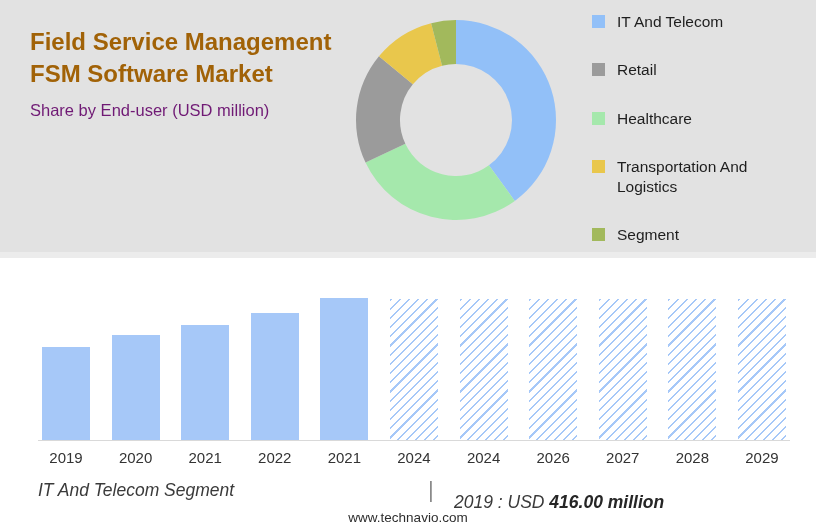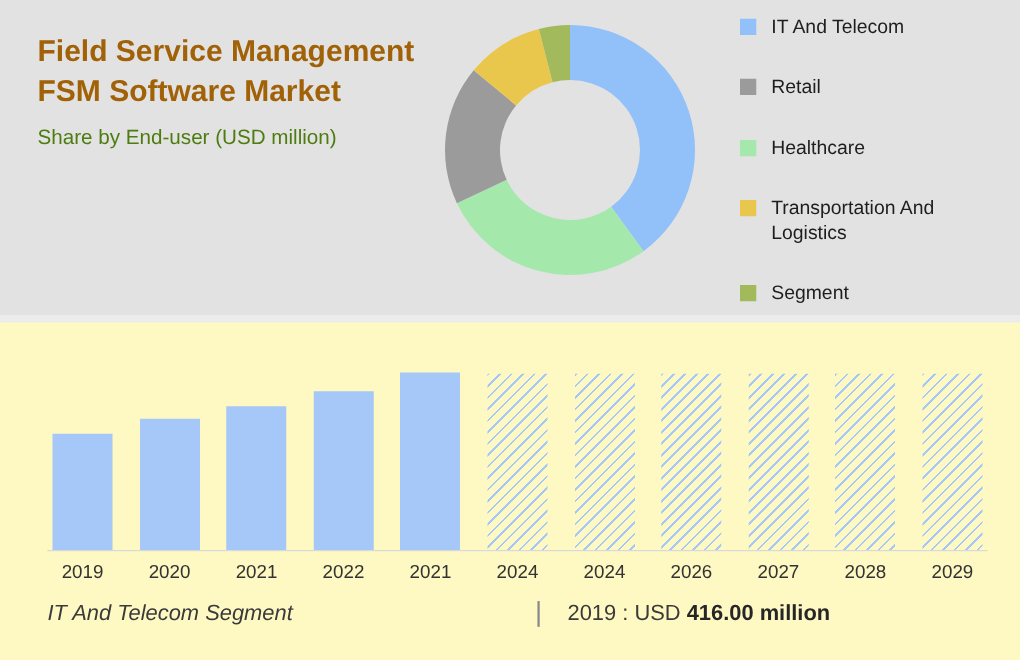--- a/index.html
+++ b/index.html
@@ -3,41 +3,41 @@
 <meta charset="utf-8">
 <title>Field Service Management FSM Software Market</title>
 <style>
   html,body{margin:0;padding:0;background:#ececec;font-family:"Liberation Sans",sans-serif;}
   .page{position:relative;width:816px;height:528px;overflow:hidden;background:#ececec;}
 
   
   .top-panel{position:absolute;left:0;top:0;width:816px;height:252px;background:#e2e2e2;}
   .title-block{position:absolute;left:30px;top:26px;width:332px;}
   .page-title{margin:0;font-size:24px;font-weight:bold;color:#a16207;line-height:1.35;}
-  .page-subtitle{margin:9px 0 0 0;font-size:16.5px;color:#4d7c0f;line-height:1.3;}
+  .page-subtitle{margin:9px 0 0 0;font-size:16.5px;color:#701a75;line-height:1.3;}
   .donut-wrap{position:absolute;left:353px;top:17px;width:206px;height:206px;}
   .legend{position:absolute;left:572px;top:12px;margin:0;padding:0;list-style:none;width:220px;}
   .legend-item{display:flex;align-items:flex-start;margin-bottom:29px;padding-left:20px;}
   .legend-swatch{flex:0 0 13px;width:13px;height:13px;margin:3px 12px 0 0;}
   .legend-label{font-size:15.5px;color:#1e1e1e;line-height:1.25;}
 
   
-  .bottom-panel{position:absolute;left:0;top:258px;width:816px;height:270px;background:#fef9c3;}
+  .bottom-panel{position:absolute;left:0;top:258px;width:816px;height:270px;background:#ffffff;}
   .bars{position:absolute;left:38px;top:40px;width:752px;height:142px;display:flex;align-items:flex-end;justify-content:space-between;}
   .bar-col{width:56px;display:flex;justify-content:center;}
   .bar{width:48px;background:#a6c8f8;}
   .bar.hatched{background:repeating-linear-gradient(135deg,#a6c8f8 0px,#a6c8f8 1.5px,rgba(255,255,255,0) 1.5px,rgba(255,255,255,0) 6.5px);}
   .axis-line{position:absolute;left:38px;top:182px;width:752px;height:1px;background:#d9d9d9;}
   .xlabels{position:absolute;left:38px;top:191px;width:752px;display:flex;justify-content:space-between;}
   .xlabel{width:56px;text-align:center;font-size:15px;color:#333333;}
 
   .footer-row{position:absolute;left:0;top:222px;width:816px;height:26px;}
   .segment-label{position:absolute;left:38px;top:0;font-size:17.5px;color:#3a3a3a;font-style:italic;}
   .footer-divider{position:absolute;left:428px;top:-3px;font-size:22px;color:#8a8a8a;}
-  .footer-value{position:absolute;left:454px;top:0;font-size:17.5px;color:#3a3a3a;}
+  .footer-value{position:absolute;left:454px;top:12px;font-size:17.5px;color:#3a3a3a;font-style:italic;}
   .footer-value .bold{font-weight:bold;color:#262626;}
   .website{position:absolute;left:0;bottom:3px;width:816px;text-align:center;font-size:13.5px;color:#2e2e2e;}
 </style>
 </head>
 <body>
 
 <div class="page">
 
   <section class="top-panel">
 
@@ -130,14 +130,15 @@
         <div class="xlabel">2028</div>
         <div class="xlabel">2029</div>
       </div>
 
     <div class="footer-row">
       <span class="segment-label">IT And Telecom Segment</span>
       <span class="footer-divider">|</span>
       <span class="footer-value"><span>2019 : USD</span>&nbsp;<span class="bold">416.00 million</span></span>
     </div>
 
+    <div class="website">www.technavio.com</div>
   </section>
 </div>
 
 </body></html>

